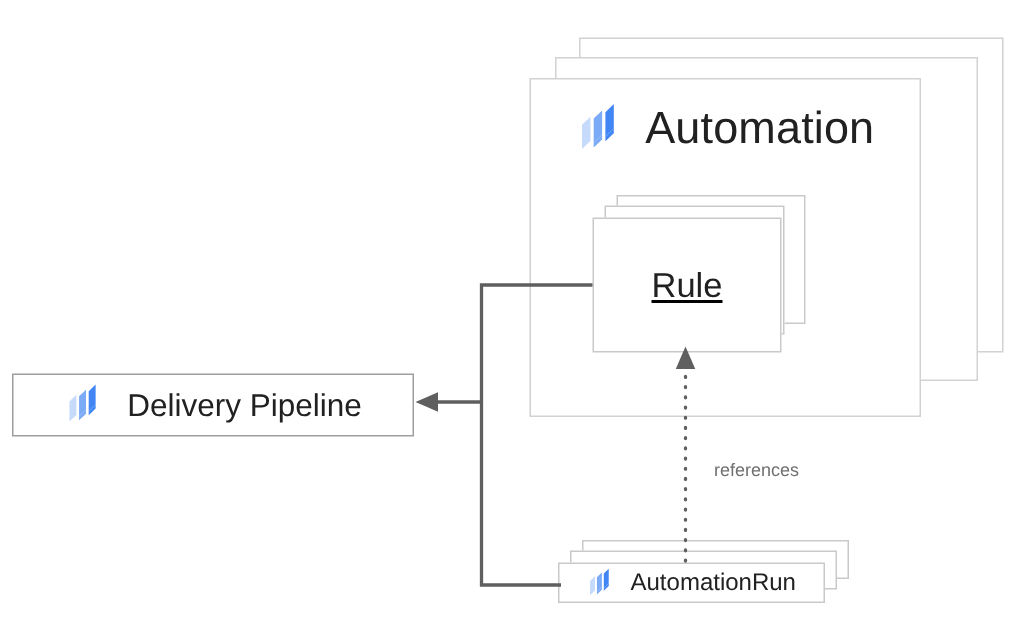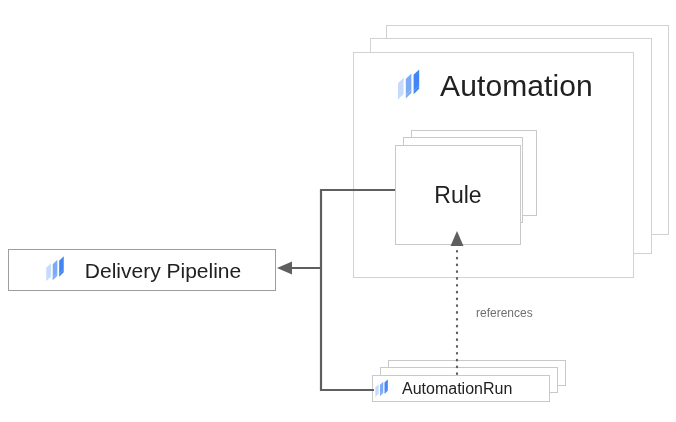--- a/index.html
+++ b/index.html
@@ -36,21 +36,21 @@
     left: 386px;  top: 25px;  width: 283px; height: 210px;
     border-color: #d2d2d2;
     z-index: 1;
   }
   .auto-shadow-mid {
     left: 370px;  top: 38px;  width: 282px; height: 216px;
     border-color: #d2d2d2;
     z-index: 2;
   }
   .auto-front {
-    left: 353px;  top: 52px;  width: 281px; height: 226px;
+    left: 353px;  top: 52px;  width: 261px; height: 226px;
     border-color: #d2d2d2;
     z-index: 3;
   }
   .auto-title {
     position: absolute;
     left: 0;
     top: 16px;
     width: 100%;
     display: flex;
     align-items: center;
@@ -71,26 +71,27 @@
     left: 411px;  top: 130px;  width: 126px; height: 86px;
     border-color: #c9c9c9;
     z-index: 4;
   }
   .rule-shadow-mid {
     left: 403px;  top: 137px;  width: 120px; height: 86px;
     border-color: #c9c9c9;
     z-index: 5;
   }
   .rule-front {
-    left: 395px;  top: 145px;  width: 126px; height: 100px;
+    left: 395px;  top: 145px;  width: 126px; height: 90px;
     border-color: #c9c9c9;
     z-index: 6;
     display: flex;
     align-items: center;
     justify-content: center;
+    text-decoration: underline;
   }
   .rule-front .label {
     font-size: 23px;
     color: #212121;
     line-height: 1;
   }
 
   
   .dp-box {
     left: 8px; top: 249px; width: 268px; height: 42px;
@@ -118,20 +119,21 @@
     left: 380px; top: 367px; width: 178px; height: 26px;
     border-color: #c9c9c9;
     z-index: 5;
   }
   .run-front {
     left: 372px; top: 375px; width: 178px; height: 27px;
     border-color: #c9c9c9;
     z-index: 6;
     display: flex;
     align-items: center;
+    justify-content: center;
     gap: 9px;
   }
   .run-front .label {
     position: relative;
     font-size: 16px;
     color: #212121;
     line-height: 1;
     white-space: nowrap;
   }
   .spell-underline {

